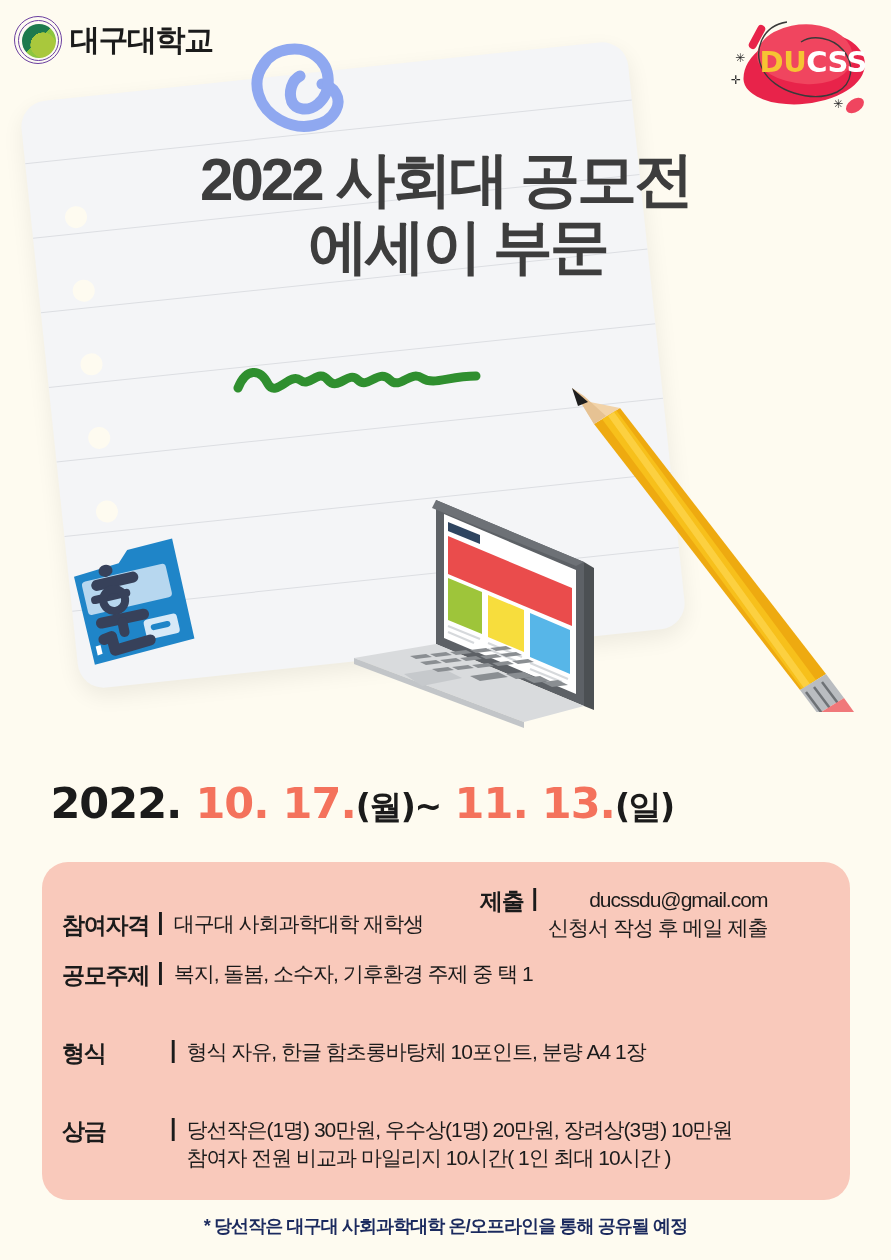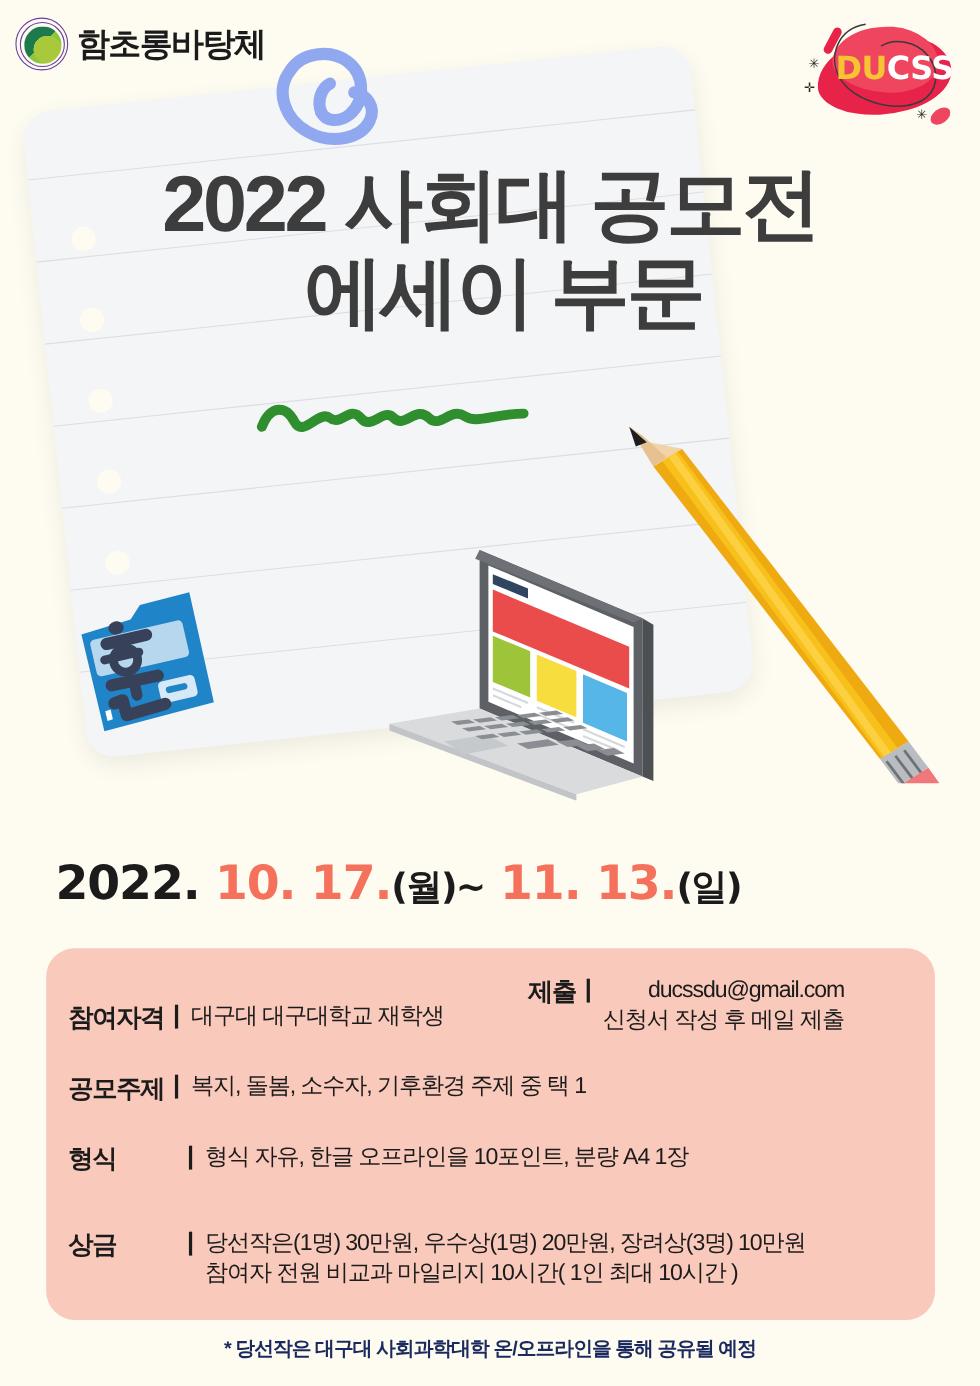--- a/index.html
+++ b/index.html
@@ -158,21 +158,21 @@
   
   .title-block {
     position: absolute;
     left: 0;
     top: 148px;
     width: 891px;
     text-align: center;
     pointer-events: none;
   }
   .title-line {
-    font-size: 72px;
+    font-size: 60px;
     font-weight: 900;
     color: #3d3d3d;
     letter-spacing: -3px;
     line-height: 1.08;
     white-space: nowrap;
   }
   .title-line.l2 { margin-top: 2px; margin-left: 24px; }
 
   .squiggle {
     position: absolute;
@@ -269,21 +269,21 @@
     font-weight: 500;
     color: #1b1b1b;
     letter-spacing: -1px;
     line-height: 1.32;
     white-space: nowrap;
   }
   .info-value.email { text-align: right; }
 
   .row-qualify { left: 20px; top: 24px; margin-top: 24px; }
   .row-submit  { left: 438px; top: 24px; justify-content: center; }
-  .row-topic   { left: 20px; top: 112px; }
+  .row-topic   { left: 20px; top: 98px; }
   .row-format  { left: 20px; top: 176px; }
   .row-prize   { left: 20px; top: 254px; }
 
   .label-fixed {
     display: inline-block;
     width: 100px;
     text-align: left;
   }
 
   
@@ -302,21 +302,21 @@
 </style>
 </head>
 <body>
 
 <div class="poster">
 
   <div class="univ-logo">
     <div class="univ-seal">
       <div class="seal-ring"></div>
     </div>
-    <div class="univ-name">함초롱바탕체</div>
+    <div class="univ-name">대구대학교</div>
   </div>
 
   <div class="ducss-logo">
     <div class="ducss-dash"></div>
     <div class="ducss-blob"></div>
     <div class="ducss-blob2"></div>
     <svg class="ducss-outline" viewBox="0 0 112 92">
       <path d="M40 6 C 14 10 6 36 16 54 C 26 74 64 88 90 76 C 106 68 108 48 96 34 C 86 22 66 18 54 26" fill="none" stroke="#3a3a3a" stroke-width="1.4"></path>
     </svg>
     <div class="ducss-spark" style="left:6px; top:44px;">✳</div>
@@ -469,42 +469,42 @@
     <span>2022.</span>
     <span class="accent">10. 17.</span><span class="kr">(월)~</span>
     <span class="accent">11. 13.</span><span class="kr">(일)</span>
   </div>
 
   <div class="info-panel">
 
     <div class="info-row row-qualify">
       <span class="info-label">참여자격</span>
       <span class="info-bar">|</span>
-      <span class="info-value">대구대 대구대학교 재학생</span>
+      <span class="info-value">대구대 사회과학대학 재학생</span>
     </div>
 
     <div class="info-row row-submit">
       <span class="info-label">제출</span>
       <span class="info-bar">|</span>
       <span>
         <span class="info-value email" style="display:block;">ducssdu@gmail.com</span>
         <span class="info-value" style="display:block;">신청서 작성 후 메일 제출</span>
       </span>
     </div>
 
     <div class="info-row row-topic">
       <span class="info-label">공모주제</span>
       <span class="info-bar">|</span>
       <span class="info-value">복지, 돌봄, 소수자, 기후환경 주제 중 택 1</span>
     </div>
 
     <div class="info-row row-format">
       <span class="info-label label-fixed">형식</span>
       <span class="info-bar">|</span>
-      <span class="info-value">형식 자유, 한글 오프라인을 10포인트, 분량 A4 1장</span>
+      <span class="info-value">형식 자유, 한글 함초롱바탕체 10포인트, 분량 A4 1장</span>
     </div>
 
     <div class="info-row row-prize">
       <span class="info-label label-fixed">상금</span>
       <span class="info-bar">|</span>
       <span>
         <span class="info-value" style="display:block;">당선작은(1명) 30만원, 우수상(1명) 20만원, 장려상(3명) 10만원</span>
         <span class="info-value" style="display:block;">참여자 전원 비교과 마일리지 10시간( 1인 최대 10시간 )</span>
       </span>
     </div>

